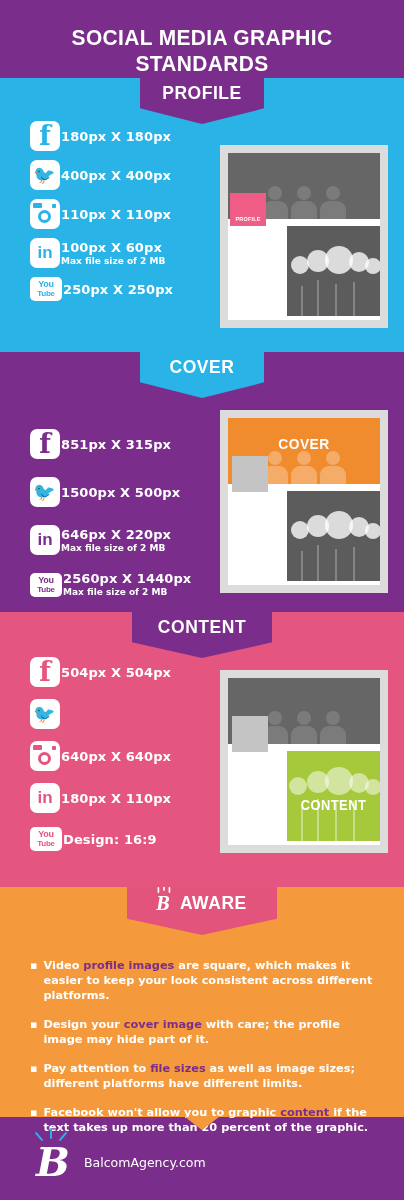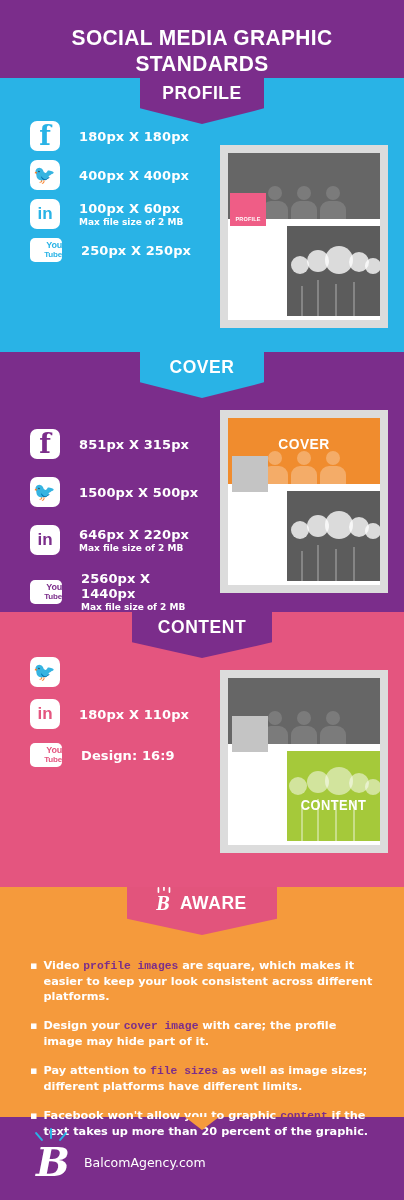--- a/index.html
+++ b/index.html
@@ -49,21 +49,21 @@
     color:#fff; font-size:21px; line-height:22px;
   }
   .spark{ position:absolute; width:1.6px; height:6px; background:#fff; border-radius:1px;}
   .sp1{ left:2px; top:-5px; transform:rotate(-38deg);}
   .sp2{ left:8px; top:-7px; }
   .sp3{ left:14px; top:-5px; transform:rotate(38deg);}
 
   
   .spec-list{ position:absolute; left:30px; width:175px; }
   .spec-row{ display:flex; align-items:center; margin-bottom:9px; }
-  .spec-text{ margin-left:19px; color:#fff; }
+  .spec-text{ margin-left:1px; color:#fff; }
   .spec-size{ font-size:13px; font-weight:bold; letter-spacing:.1px;
               font-family:"DejaVu Sans", sans-serif; line-height:15px;}
   .spec-note{ font-size:9px; font-weight:bold; line-height:11px; margin-top:1px; }
 
   
   .ic{ width:30px; height:30px; border-radius:7px; background:#fff;
        position:relative; flex:0 0 30px; }
   .ic.fb::after{
     content:"f"; position:absolute; left:0; right:0; top:-1px; text-align:center;
     font-family:"DejaVu Serif", serif; font-weight:bold; font-size:27px; line-height:32px;
@@ -77,21 +77,21 @@
     font-family:"Liberation Sans", sans-serif; font-weight:bold; font-size:17px; line-height:28px;
   }
   .ic.ig{ }
   .ic.ig .ig-lens{ position:absolute; left:8px; top:11px; width:13px; height:13px;
                    border-radius:50%; border:3px solid #fff; background:transparent; }
   .ic.ig .ig-dot{ position:absolute; right:4px; top:5px; width:4px; height:4px;
                   border-radius:1px; background:#fff; }
   .ic.ig .ig-bar{ position:absolute; left:3px; top:4px; width:9px; height:5px; background:#fff;
                   border-radius:1px; }
   .ic.yt{ width:32px; height:24px; border-radius:5px; background:#fff; flex:0 0 32px;
-          display:flex; flex-direction:column; align-items:flex-end; justify-content:center; }
+          display:flex; flex-direction:column; align-items:center; justify-content:center; }
   .ic.yt b{ font-size:9px; line-height:9px; font-family:"Liberation Sans", sans-serif;
             letter-spacing:-.2px; }
   .ic.yt .yt2{ font-size:8px; line-height:9px; }
 
   
   #band-profile .ic.fb::after,#band-profile .ic.li::after,
   #band-profile .ic.yt b{ color:#29b3e6; }
   #band-cover   .ic.fb::after,#band-cover   .ic.li::after,
   #band-cover   .ic.yt b{ color:#7b2d8b; }
   #band-content .ic.fb::after,#band-content .ic.li::after,
@@ -137,21 +137,21 @@
   .fh{ position:absolute; border-radius:50%; background:rgba(255,255,255,.78); }
   .photo.green .fh{ background:rgba(255,255,255,.5); }
   .photo.green .fl{ background:rgba(255,255,255,.4); }
 
   
   #aware-list{ position:absolute; left:30px; top:958px; width:348px; }
   #aware-list li{ list-style:none; display:flex; margin-bottom:14px; }
   #aware-list .dot{ color:#fff; font-size:11px; line-height:15px; margin-right:6px; }
   #aware-list p{ color:#fff; font-size:11.3px; font-weight:bold; line-height:15px;
                  font-family:"DejaVu Sans", sans-serif; }
-  #aware-list b{ color:#7b2d8b;font-family:Liberation Mono, monospace; }
+  #aware-list b{ color:#7b2d8b; }
 
   
   #footer-notch{ position:absolute; top:1117px; left:50%; transform:translateX(-50%);
                  width:34px; height:13px; background:#f59a3c;
                  clip-path:polygon(0 0,100% 0,50% 100%); }
   #footer-row{ position:absolute; top:1140px; left:36px; display:flex; align-items:center; gap:14px; }
   #footer-logo{ position:relative; width:34px; height:44px; }
   #footer-logo .bmark{ font-family:"DejaVu Serif", serif; font-style:italic; font-weight:bold;
                        color:#fff; font-size:40px; line-height:44px; }
   #footer-logo .spark{ background:#29b3e6; width:2px; height:11px; }
@@ -173,20 +173,31 @@
           <div class="spec-size">180px X 180px</div>
         </div>
     </div>
     <div class="spec-row">
       <div class="ic tw"></div>
       <div class="spec-text">
           <div class="spec-size">400px X 400px</div>
         </div>
     </div>
     <div class="spec-row">
+      <div class="ic ig">
+        <span class="sq"></span>
+          <span class="ig-bar"></span>
+          <span class="ig-dot"></span>
+          <span class="ig-lens"></span>
+      </div>
+      <div class="spec-text">
+          <div class="spec-size">110px X 110px</div>
+        </div>
+    </div>
+    <div class="spec-row">
       <div class="ic li"></div>
       <div class="spec-text">
         <div class="spec-size">100px X 60px</div>
         <div class="spec-note">Max file size of 2 MB</div>
       </div>
     </div>
     <div class="spec-row">
       <div class="ic yt">
           <b>You</b>
           <b class="yt2">Tube</b>
@@ -297,21 +308,38 @@
         <span class="fh" style="left:62px;top:26px;width:20px;height:20px"></span>
         <span class="fh" style="left:78px;top:32px;width:16px;height:16px"></span>
       </div>
     </div>
   </div>
 </div>
 
 <div class="band" id="band-content">
   <div class="spec-list" style="top:45px">
     <div class="spec-row" style="margin-bottom:12px">
+      <div class="ic fb"></div>
+      <div class="spec-text">
+          <div class="spec-size">504px X 504px</div>
+        </div>
+    </div>
+    <div class="spec-row" style="margin-bottom:12px">
       <div class="ic tw"></div>
+    </div>
+    <div class="spec-row" style="margin-bottom:12px">
+      <div class="ic ig">
+        <span class="sq"></span>
+          <span class="ig-bar"></span>
+          <span class="ig-dot"></span>
+          <span class="ig-lens"></span>
+      </div>
+      <div class="spec-text">
+          <div class="spec-size">640px X 640px</div>
+        </div>
     </div>
     <div class="spec-row" style="margin-bottom:14px">
       <div class="ic li"></div>
       <div class="spec-text">
           <div class="spec-size">180px X 110px</div>
         </div>
     </div>
     <div class="spec-row">
       <div class="ic yt">
           <b>You</b>

